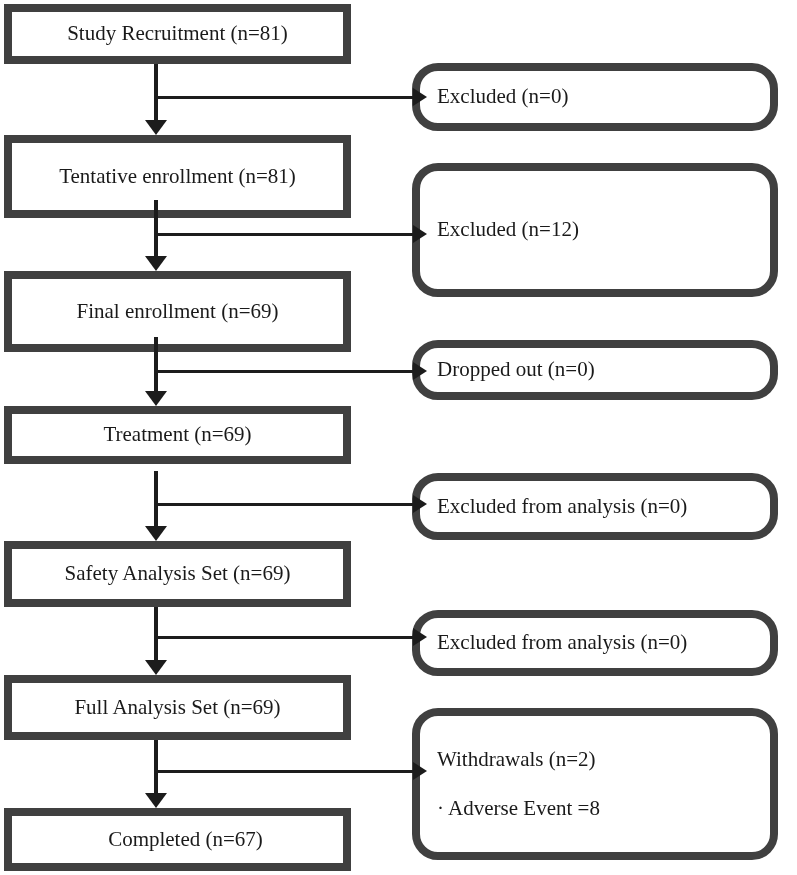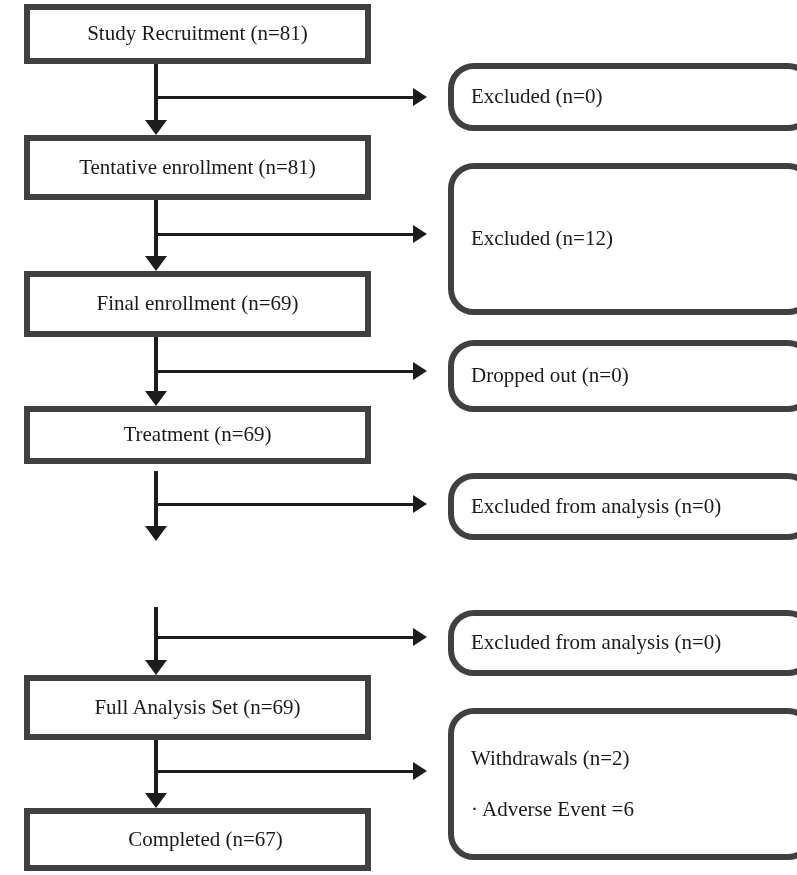--- a/index.html
+++ b/index.html
@@ -12,63 +12,62 @@
     width: 797px;
     height: 875px;
     background: #ffffff;
     font-family: "Liberation Serif", "DejaVu Serif", serif;
     color: #1a1a1a;
     overflow: hidden;
   }
   .box {
     position: absolute;
     background: #ffffff;
-    border: 6px solid #404040;
+    border: 8px solid #404040;
     box-sizing: border-box;
     font-size: 21px;
     line-height: 1.2;
-    margin-left: 20px;
   }
   .lbox {
     left: 4px;
     width: 347px;
     display: flex;
     align-items: center;
     justify-content: center;
     text-align: center;
   }
   .rbox {
-    left: 428px;
+    left: 412px;
     width: 366px;
     display: flex;
     align-items: center;
     padding-left: 17px;
     padding-right: 8px;
     border-radius: 26px;
   }
   .rbox.multi {
     flex-direction: column;
     align-items: stretch;
     justify-content: space-evenly;
     padding-top: 6px;
     padding-bottom: 6px;
   }
   .rbox.multi span { display: block; }
   
   .lb0 { top: 4px;   height: 60px; }
-  .lb1 { top: 135px; height: 65px; }
-  .lb2 { top: 271px; height: 66px; }
+  .lb1 { top: 135px; height: 83px; }
+  .lb2 { top: 271px; height: 81px; }
   .lb3 { top: 406px; height: 58px; }
   .lb4 { top: 541px; height: 66px; }
   .lb5 { top: 675px; height: 65px; justify-content: center; }
   .lb6 { top: 808px; height: 63px; padding-left: 16px; }
   
   .rb0 { top: 63px;  height: 68px; }
-  .rb1 { top: 163px; height: 152px; }
-  .rb2 { top: 340px; height: 72px; }
+  .rb1 { top: 163px; height: 134px; }
+  .rb2 { top: 340px; height: 60px; }
   .rb3 { top: 473px; height: 67px; }
   .rb4 { top: 610px; height: 66px; }
   .rb5 { top: 708px; height: 152px; }
   
   .vline {
     position: absolute;
     left: 154px;
     width: 4px;
     background: #1c1c1c;
   }
@@ -120,20 +119,23 @@
   </div>
   <div class="box lbox lb1">
     <span>Tentative enrollment (n=81)</span>
   </div>
   <div class="box lbox lb2">
     <span>Final enrollment (n=69)</span>
   </div>
   <div class="box lbox lb3">
     <span>Treatment (n=69)</span>
   </div>
+  <div class="box lbox lb4">
+    <span>Safety Analysis Set (n=69)</span>
+  </div>
   <div class="box lbox lb5">
     <span>Full Analysis Set (n=69)</span>
   </div>
   <div class="box lbox lb6">
     <span>Completed (n=67)</span>
   </div>
 
   <div class="box rbox rb0">
     <span>Excluded (n=0)</span>
   </div>
@@ -144,21 +146,21 @@
     <span>Dropped out (n=0)</span>
   </div>
   <div class="box rbox rb3">
     <span>Excluded from analysis (n=0)</span>
   </div>
   <div class="box rbox rb4">
     <span>Excluded from analysis (n=0)</span>
   </div>
   <div class="box rbox multi rb5">
     <span>Withdrawals (n=2)</span>
-    <span>· Adverse Event =6</span>
+    <span>· Adverse Event =8</span>
   </div>
 
   <div class="vline v0"></div>
   <div class="varrow va0"></div>
   <div class="vline v1"></div>
   <div class="varrow va1"></div>
   <div class="vline v2"></div>
   <div class="varrow va2"></div>
   <div class="vline v3"></div>
   <div class="varrow va3"></div>

